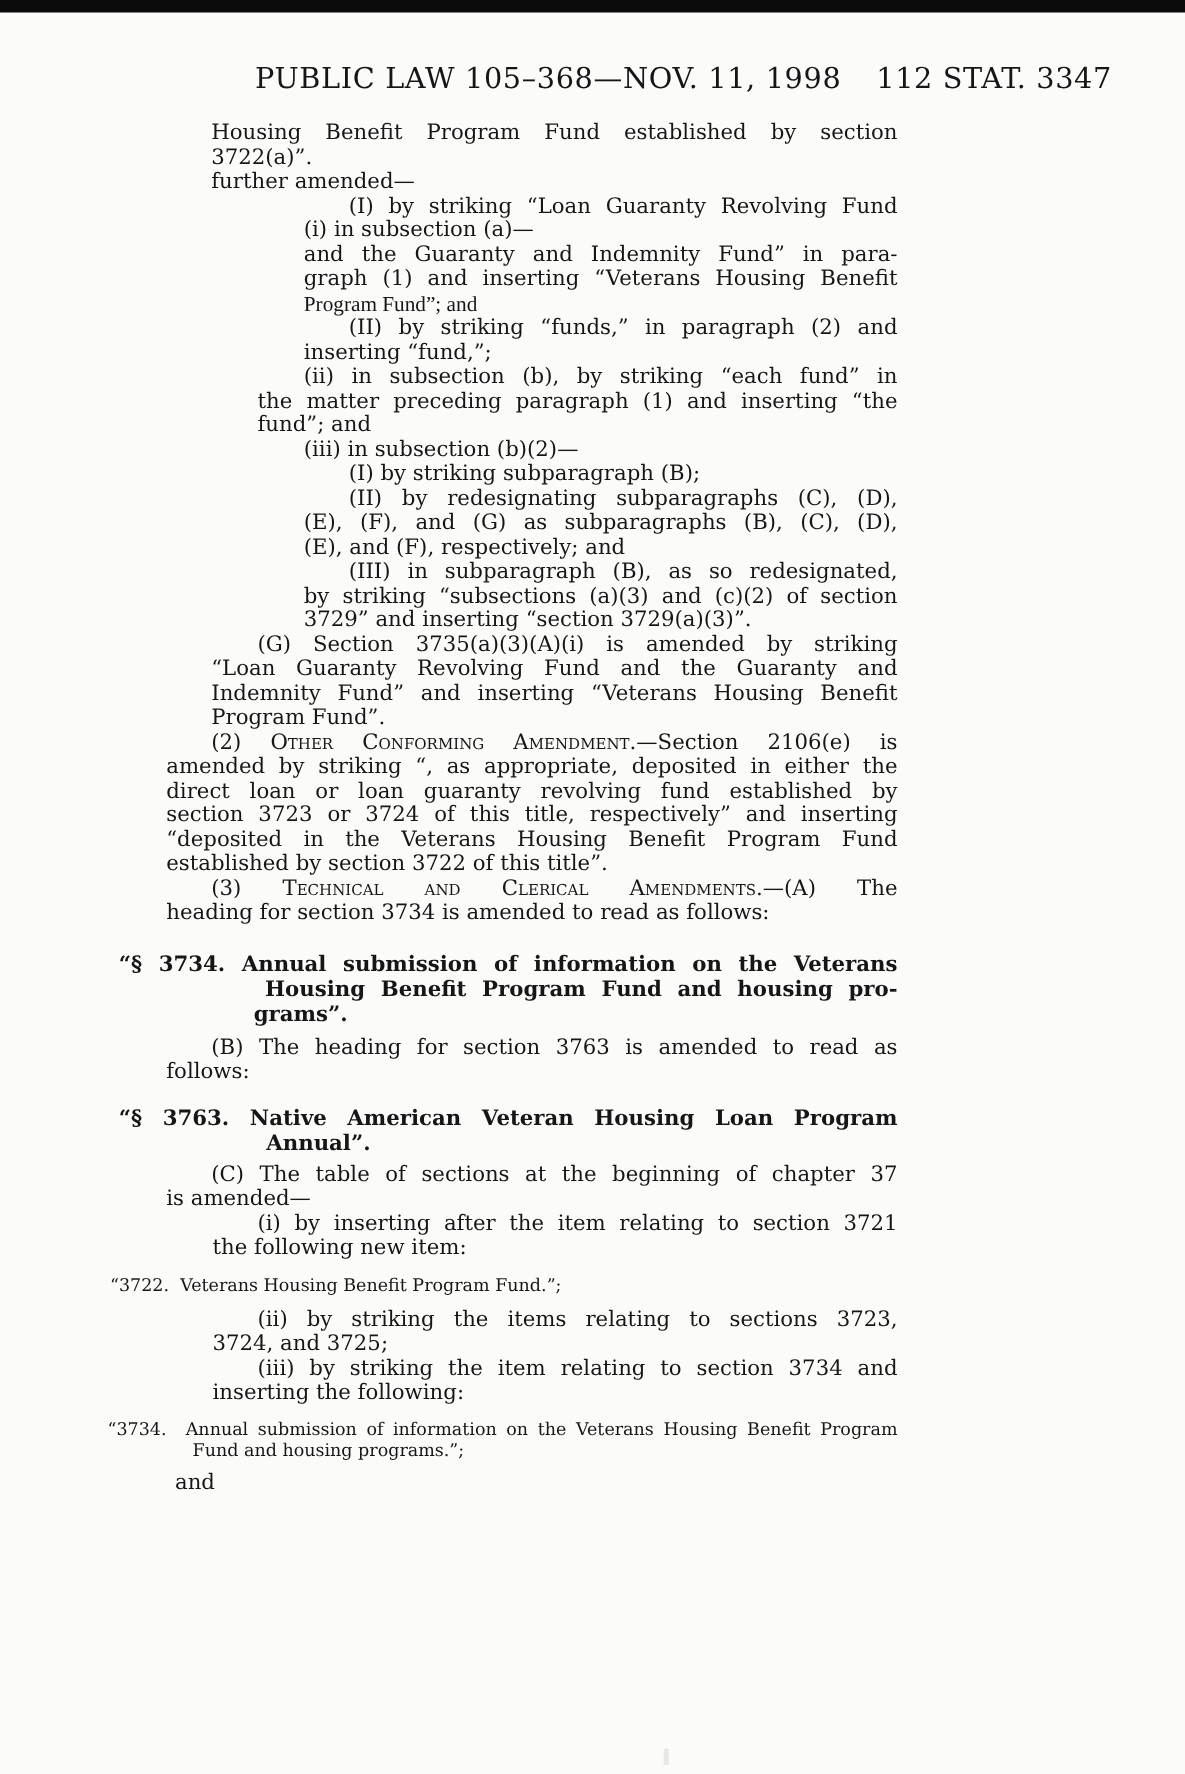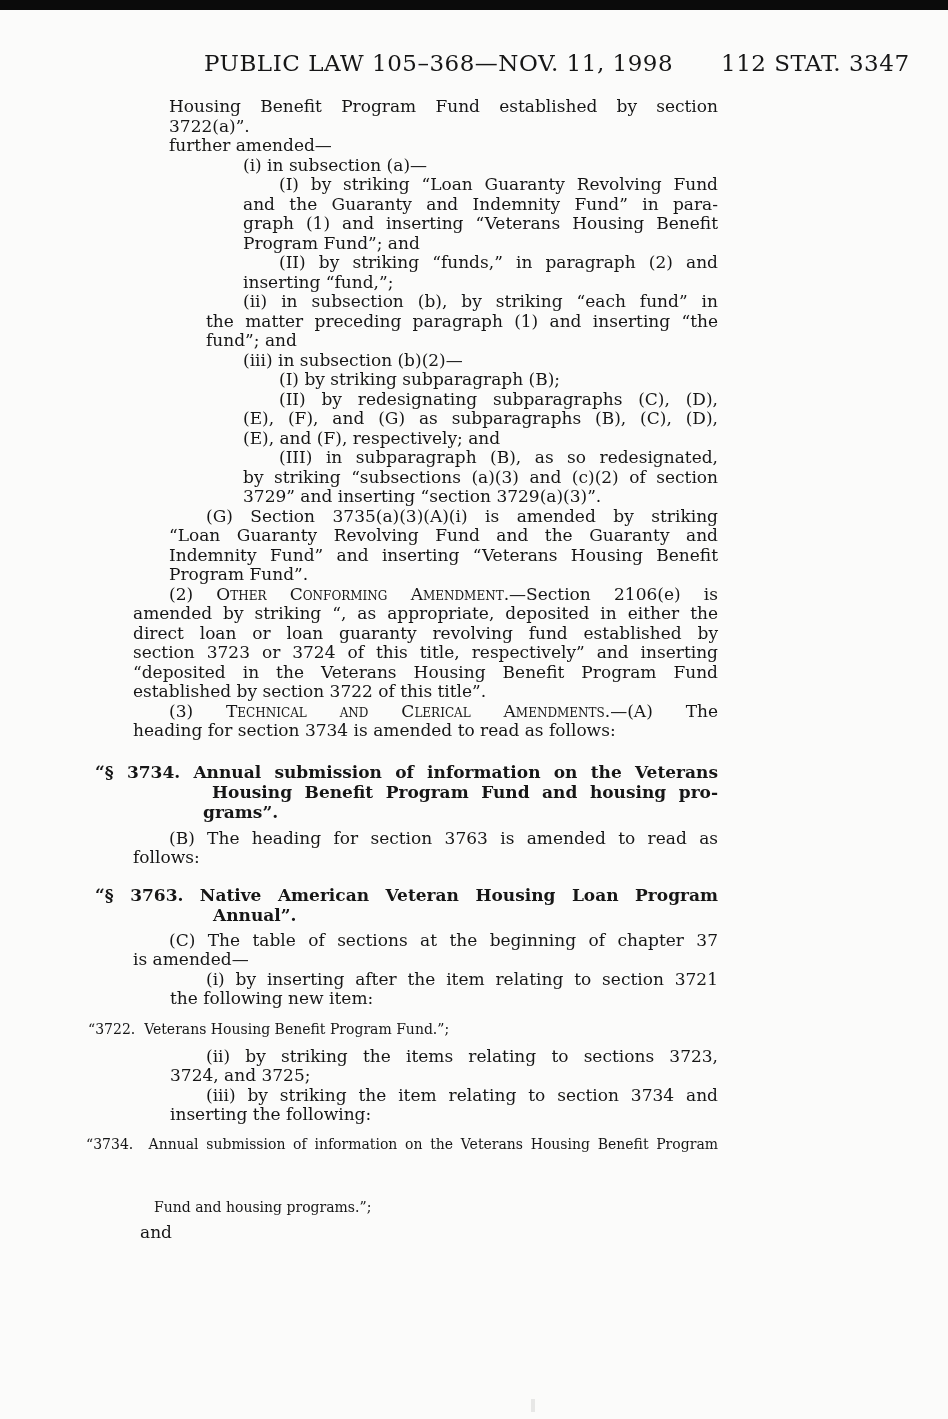--- a/index.html
+++ b/index.html
@@ -15,21 +15,21 @@
     position: absolute; top: 0; left: 0;
     width: 948px; height: 10px;
     background: #0b0b0b;
   }
   .header {
     position: absolute; top: 50px; left: 4px;
     width: 948px; height: 28px;
     font-size: 23px;
   }
   .h-left  { position: absolute; left: 200px; top: 0; letter-spacing: 0.5px; white-space: nowrap; }
-  .h-right { position: absolute; left: 697px; top: 0; letter-spacing: 0.5px; white-space: nowrap; margin-left: 20px; }
+  .h-right { position: absolute; left: 697px; top: 0; letter-spacing: 0.5px; white-space: nowrap; }
   .body-col {
     position: absolute; top: 97px; left: 86px;
     width: 632px;
   }
   .line {
     font-size: 17px;
     line-height: 19.5px;
     white-space: normal;
   }
   .line.j {
@@ -52,25 +52,25 @@
 <div class="page">
   <div class="topbar"></div>
   <div class="header">
     <span class="h-left">PUBLIC LAW 105–368—NOV. 11, 1998</span>
     <span class="h-right">112 STAT. 3347</span>
   </div>
   <div class="body-col">
       <div class="line j" style="padding-left: 83px;">Housing Benefit Program Fund established by section</div>
       <div class="line" style="padding-left: 83px;">3722(a)”.</div>
       <div class="line" style="padding-left: 83px;">further amended—</div>
+      <div class="line j" style="padding-left: 193px;">(I) by striking “Loan Guaranty Revolving Fund</div>
       <div class="line" style="padding-left: 157px;">(i) in subsection (a)—</div>
-      <div class="line j" style="padding-left: 193px;">(I) by striking “Loan Guaranty Revolving Fund</div>
       <div class="line j" style="padding-left: 157px;">and the Guaranty and Indemnity Fund” in para-</div>
       <div class="line j" style="padding-left: 157px;">graph (1) and inserting “Veterans Housing Benefit</div>
-      <div class="line" style="padding-left: 157px;">Program Fund”; and</div>
+      <div class="line" style="padding-left: 157px; font-family: Liberation Serif, serif;">Program Fund”; and</div>
       <div class="line j" style="padding-left: 193px;">(II) by striking “funds,” in paragraph (2) and</div>
       <div class="line" style="padding-left: 157px;">inserting “fund,”;</div>
       <div class="line j" style="padding-left: 157px;">(ii) in subsection (b), by striking “each fund” in</div>
       <div class="line j" style="padding-left: 120px;">the matter preceding paragraph (1) and inserting “the</div>
       <div class="line" style="padding-left: 120px;">fund”; and</div>
       <div class="line" style="padding-left: 157px;">(iii) in subsection (b)(2)—</div>
       <div class="line" style="padding-left: 193px;">(I) by striking subparagraph (B);</div>
       <div class="line j" style="padding-left: 193px;">(II) by redesignating subparagraphs (C), (D),</div>
       <div class="line j" style="padding-left: 157px;">(E), (F), and (G) as subparagraphs (B), (C), (D),</div>
       <div class="line" style="padding-left: 157px;">(E), and (F), respectively; and</div>
@@ -99,17 +99,17 @@
       <div class="line j" style="padding-left: 83px; margin-top: 6px;">(C) The table of sections at the beginning of chapter 37</div>
       <div class="line" style="padding-left: 47px;">is amended—</div>
       <div class="line j" style="padding-left: 120px;">(i) by inserting after the item relating to section 3721</div>
       <div class="line" style="padding-left: 84px;">the following new item:</div>
       <div class="line sm" style="padding-left: 2px; margin-top: 12px;">“3722.&nbsp; Veterans Housing Benefit Program Fund.”;</div>
       <div class="line j" style="padding-left: 120px; margin-top: 9px;">(ii) by striking the items relating to sections 3723,</div>
       <div class="line" style="padding-left: 84px;">3724, and 3725;</div>
       <div class="line j" style="padding-left: 120px;">(iii) by striking the item relating to section 3734 and</div>
       <div class="line" style="padding-left: 84px;">inserting the following:</div>
       <div class="line j sm" style="padding-left: 0px; margin-top: 11px;">“3734.&nbsp; Annual submission of information on the Veterans Housing Benefit Program</div>
-      <div class="line sm" style="padding-left: 68px; margin-top: 46px;">Fund and housing programs.”;</div>
+      <div class="line sm" style="padding-left: 68px;">Fund and housing programs.”;</div>
       <div class="line" style="padding-left: 54px; margin-top: 7px;">and</div>
     </div>
   <div class="speck"></div>
 </div>
 
 </body></html>

